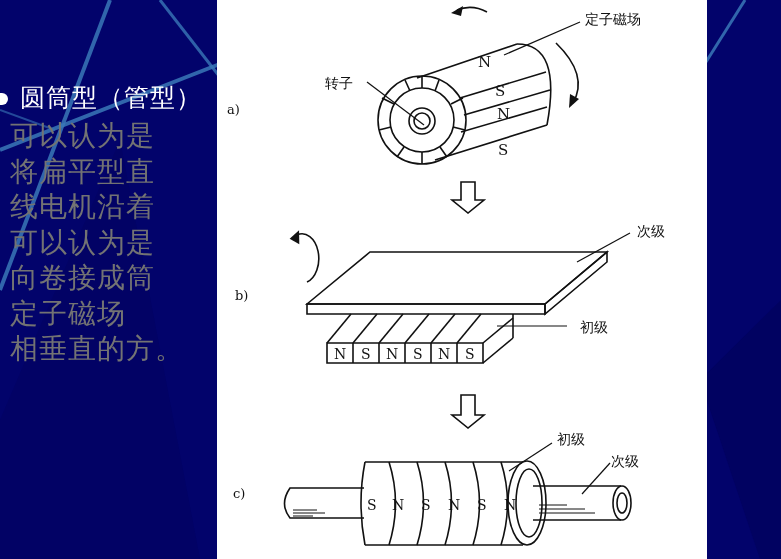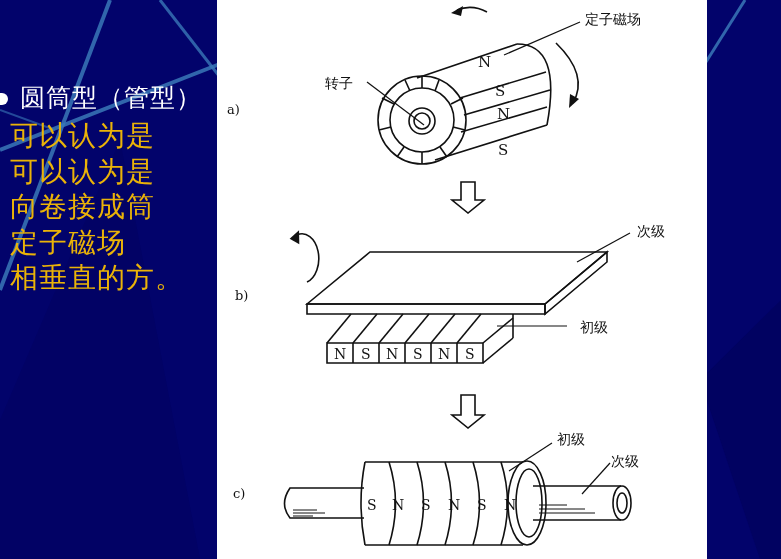--- a/index.html
+++ b/index.html
@@ -14,21 +14,21 @@
     color: #ffffff; font-size: 25px; line-height: 40px; white-space: nowrap;
     letter-spacing: 1px;
     margin-top: 40px;
   }
   .title .bullet {
     display: inline-block; width: 8px; height: 12px; background: #ffffff;
     border-radius: 0 6px 6px 0; margin-right: 12px; vertical-align: middle;
   }
   .body-text {
     position: absolute; left: 10px; top: 118px; width: 200px;
-    color: #eab308; font-size: 28px; line-height: 35.5px;
+    color: #737373; font-size: 28px; line-height: 35.5px;
     letter-spacing: 1px;
   }
   .body-text div { white-space: nowrap; }
   .panel {
     position: absolute; left: 217px; top: 0; width: 490px; height: 559px;
     background: #ffffff;
   }
   .panel svg { position: absolute; left: 0; top: 0; }
   .lbl { font-family: "DejaVu Serif", "Liberation Serif", serif; fill: #111; }
   .cn { font-family: "DejaVu Sans", sans-serif; fill: #111; }
@@ -45,20 +45,22 @@
   <line x1="55" y1="130" x2="0" y2="110" stroke="#3a78b8" stroke-width="2" opacity="0.6"></line>
   <line x1="706" y1="62" x2="745" y2="0" stroke="#3a78b8" stroke-width="3" opacity="0.85"></line>
 </svg>
 
 <div class="title">
   <span class="bullet"></span><span>圆筒型（管型）</span>
 </div>
 
 <div class="body-text">
   <div>可以认为是</div>
+  <div>将扁平型直</div>
+  <div>线电机沿着</div>
   <div>可以认为是</div>
   <div>向卷接成筒</div>
   <div>定子磁场</div>
   <div>相垂直的方。</div>
 </div>
 
 <div class="panel">
   <svg width="490" height="559" viewBox="0 0 490 559">
     <g fill="none" stroke="#111" stroke-width="1.6">
 

